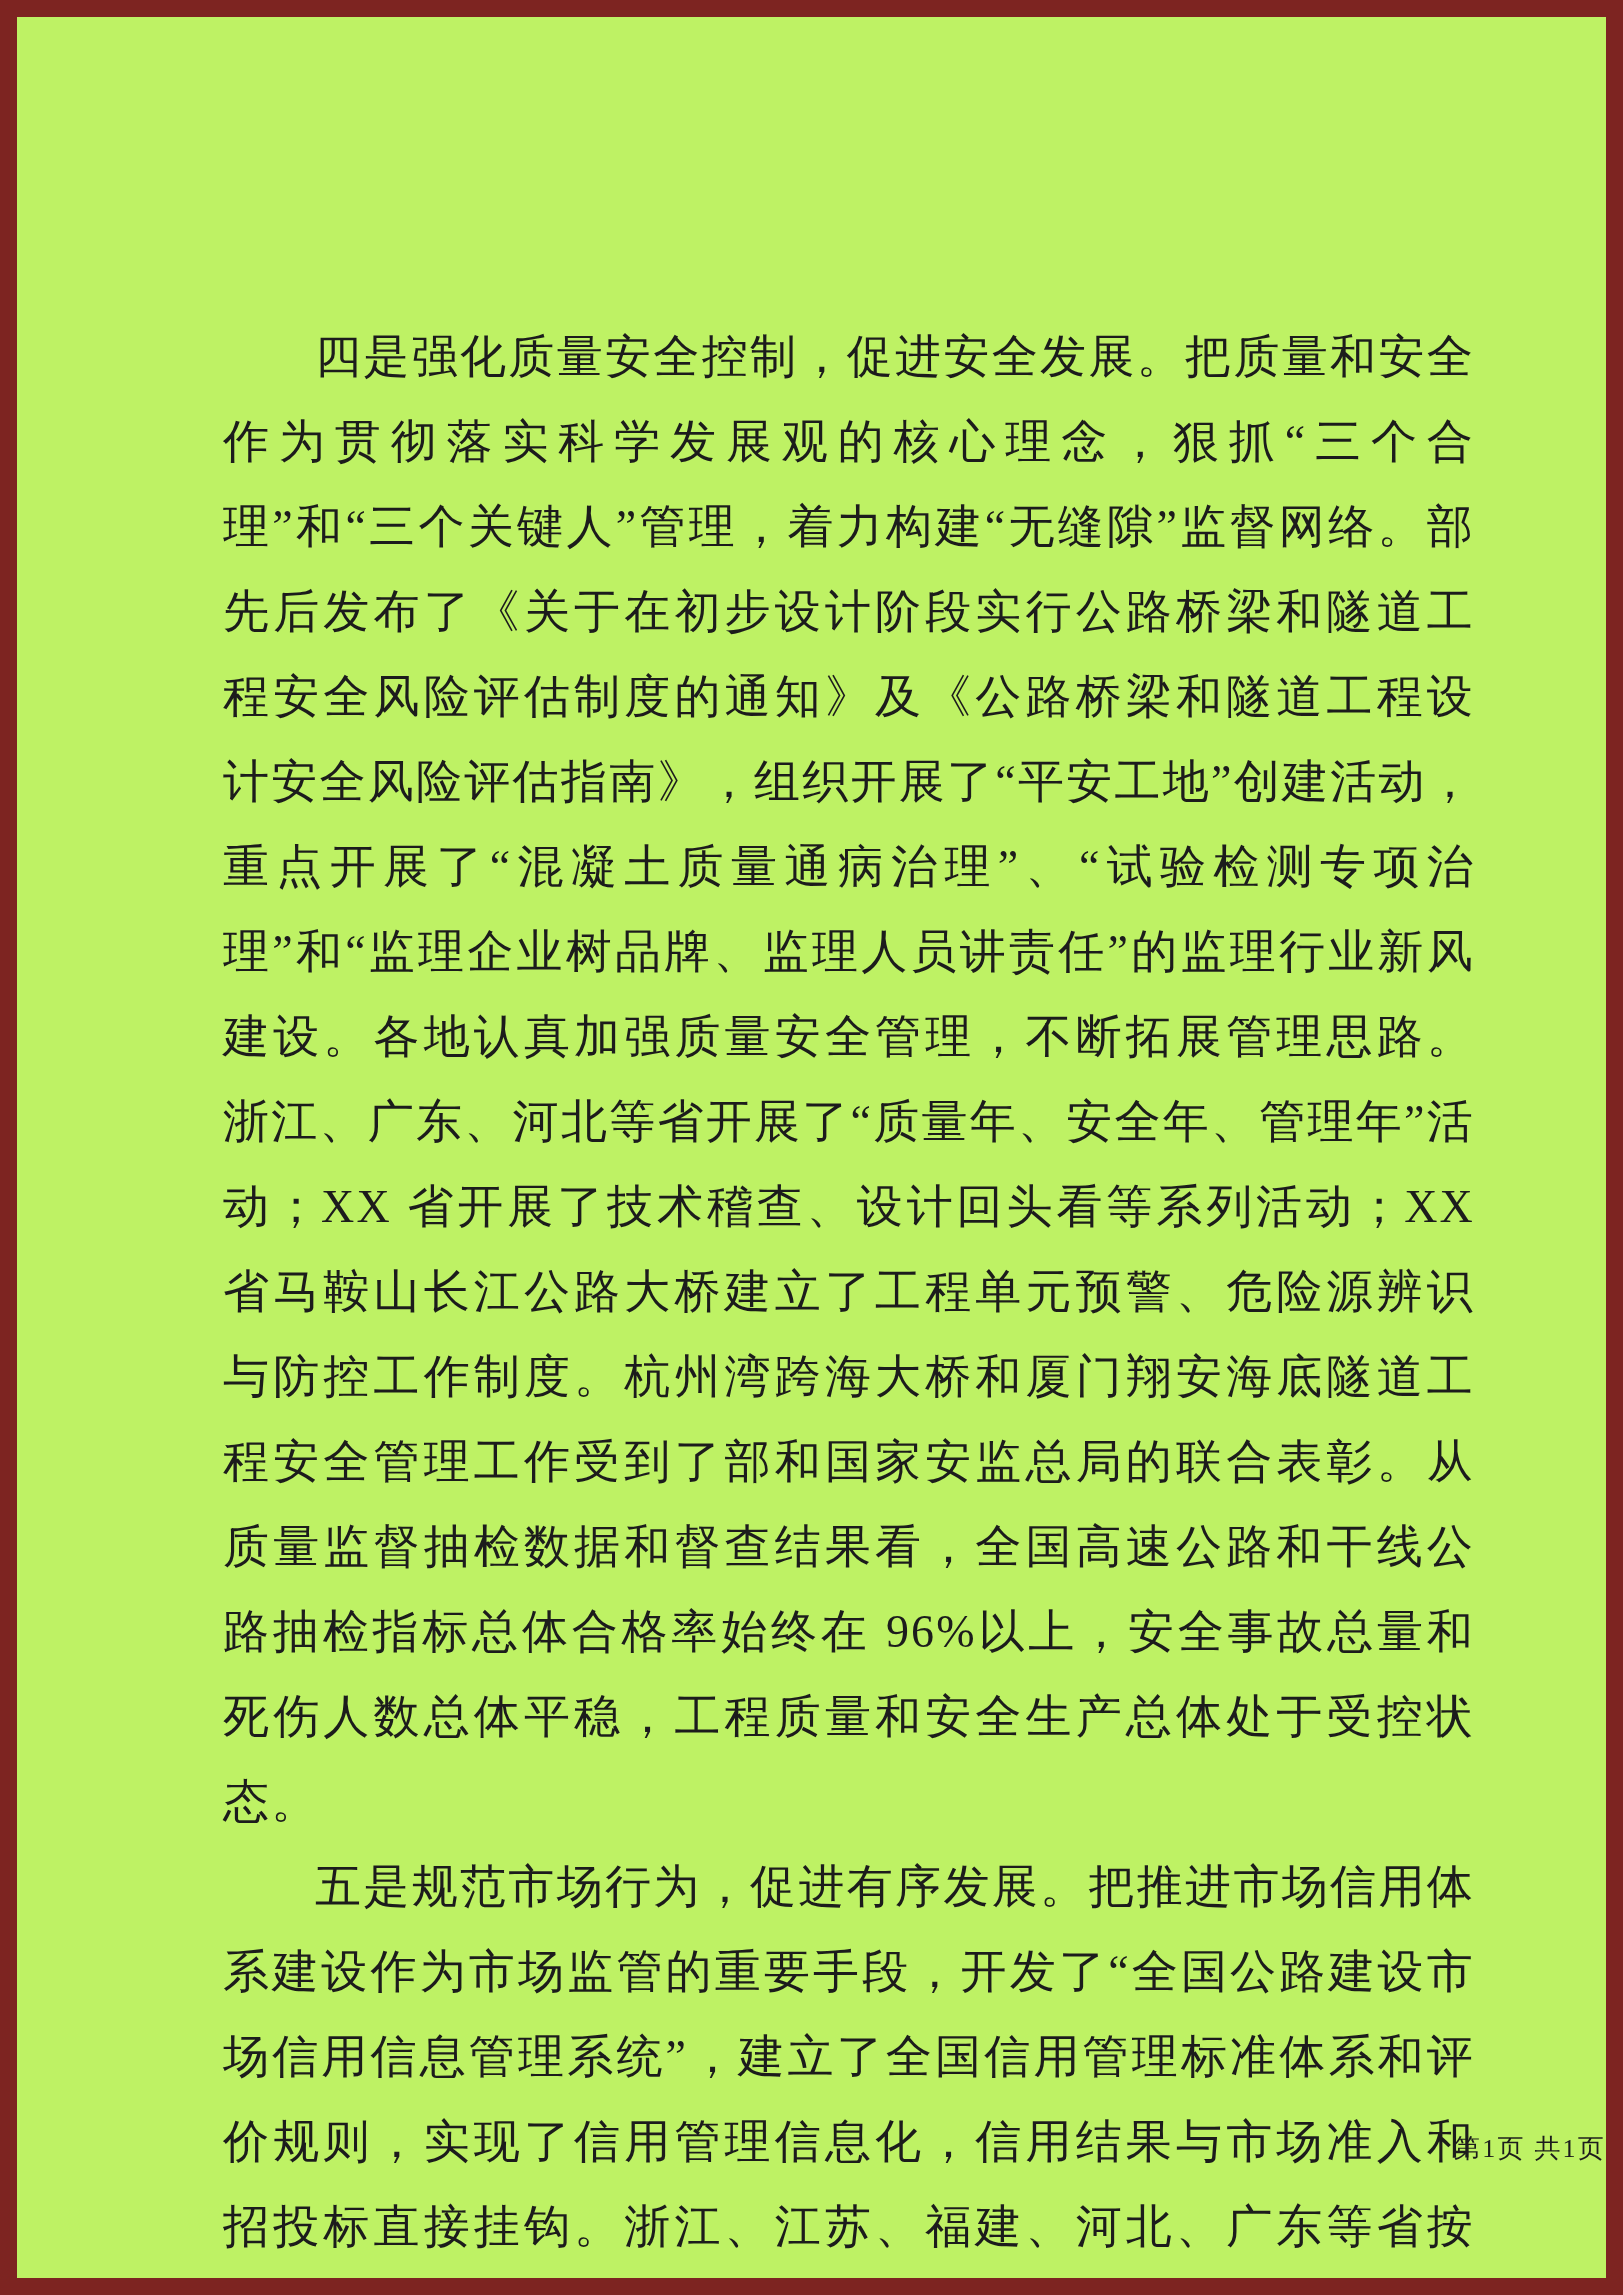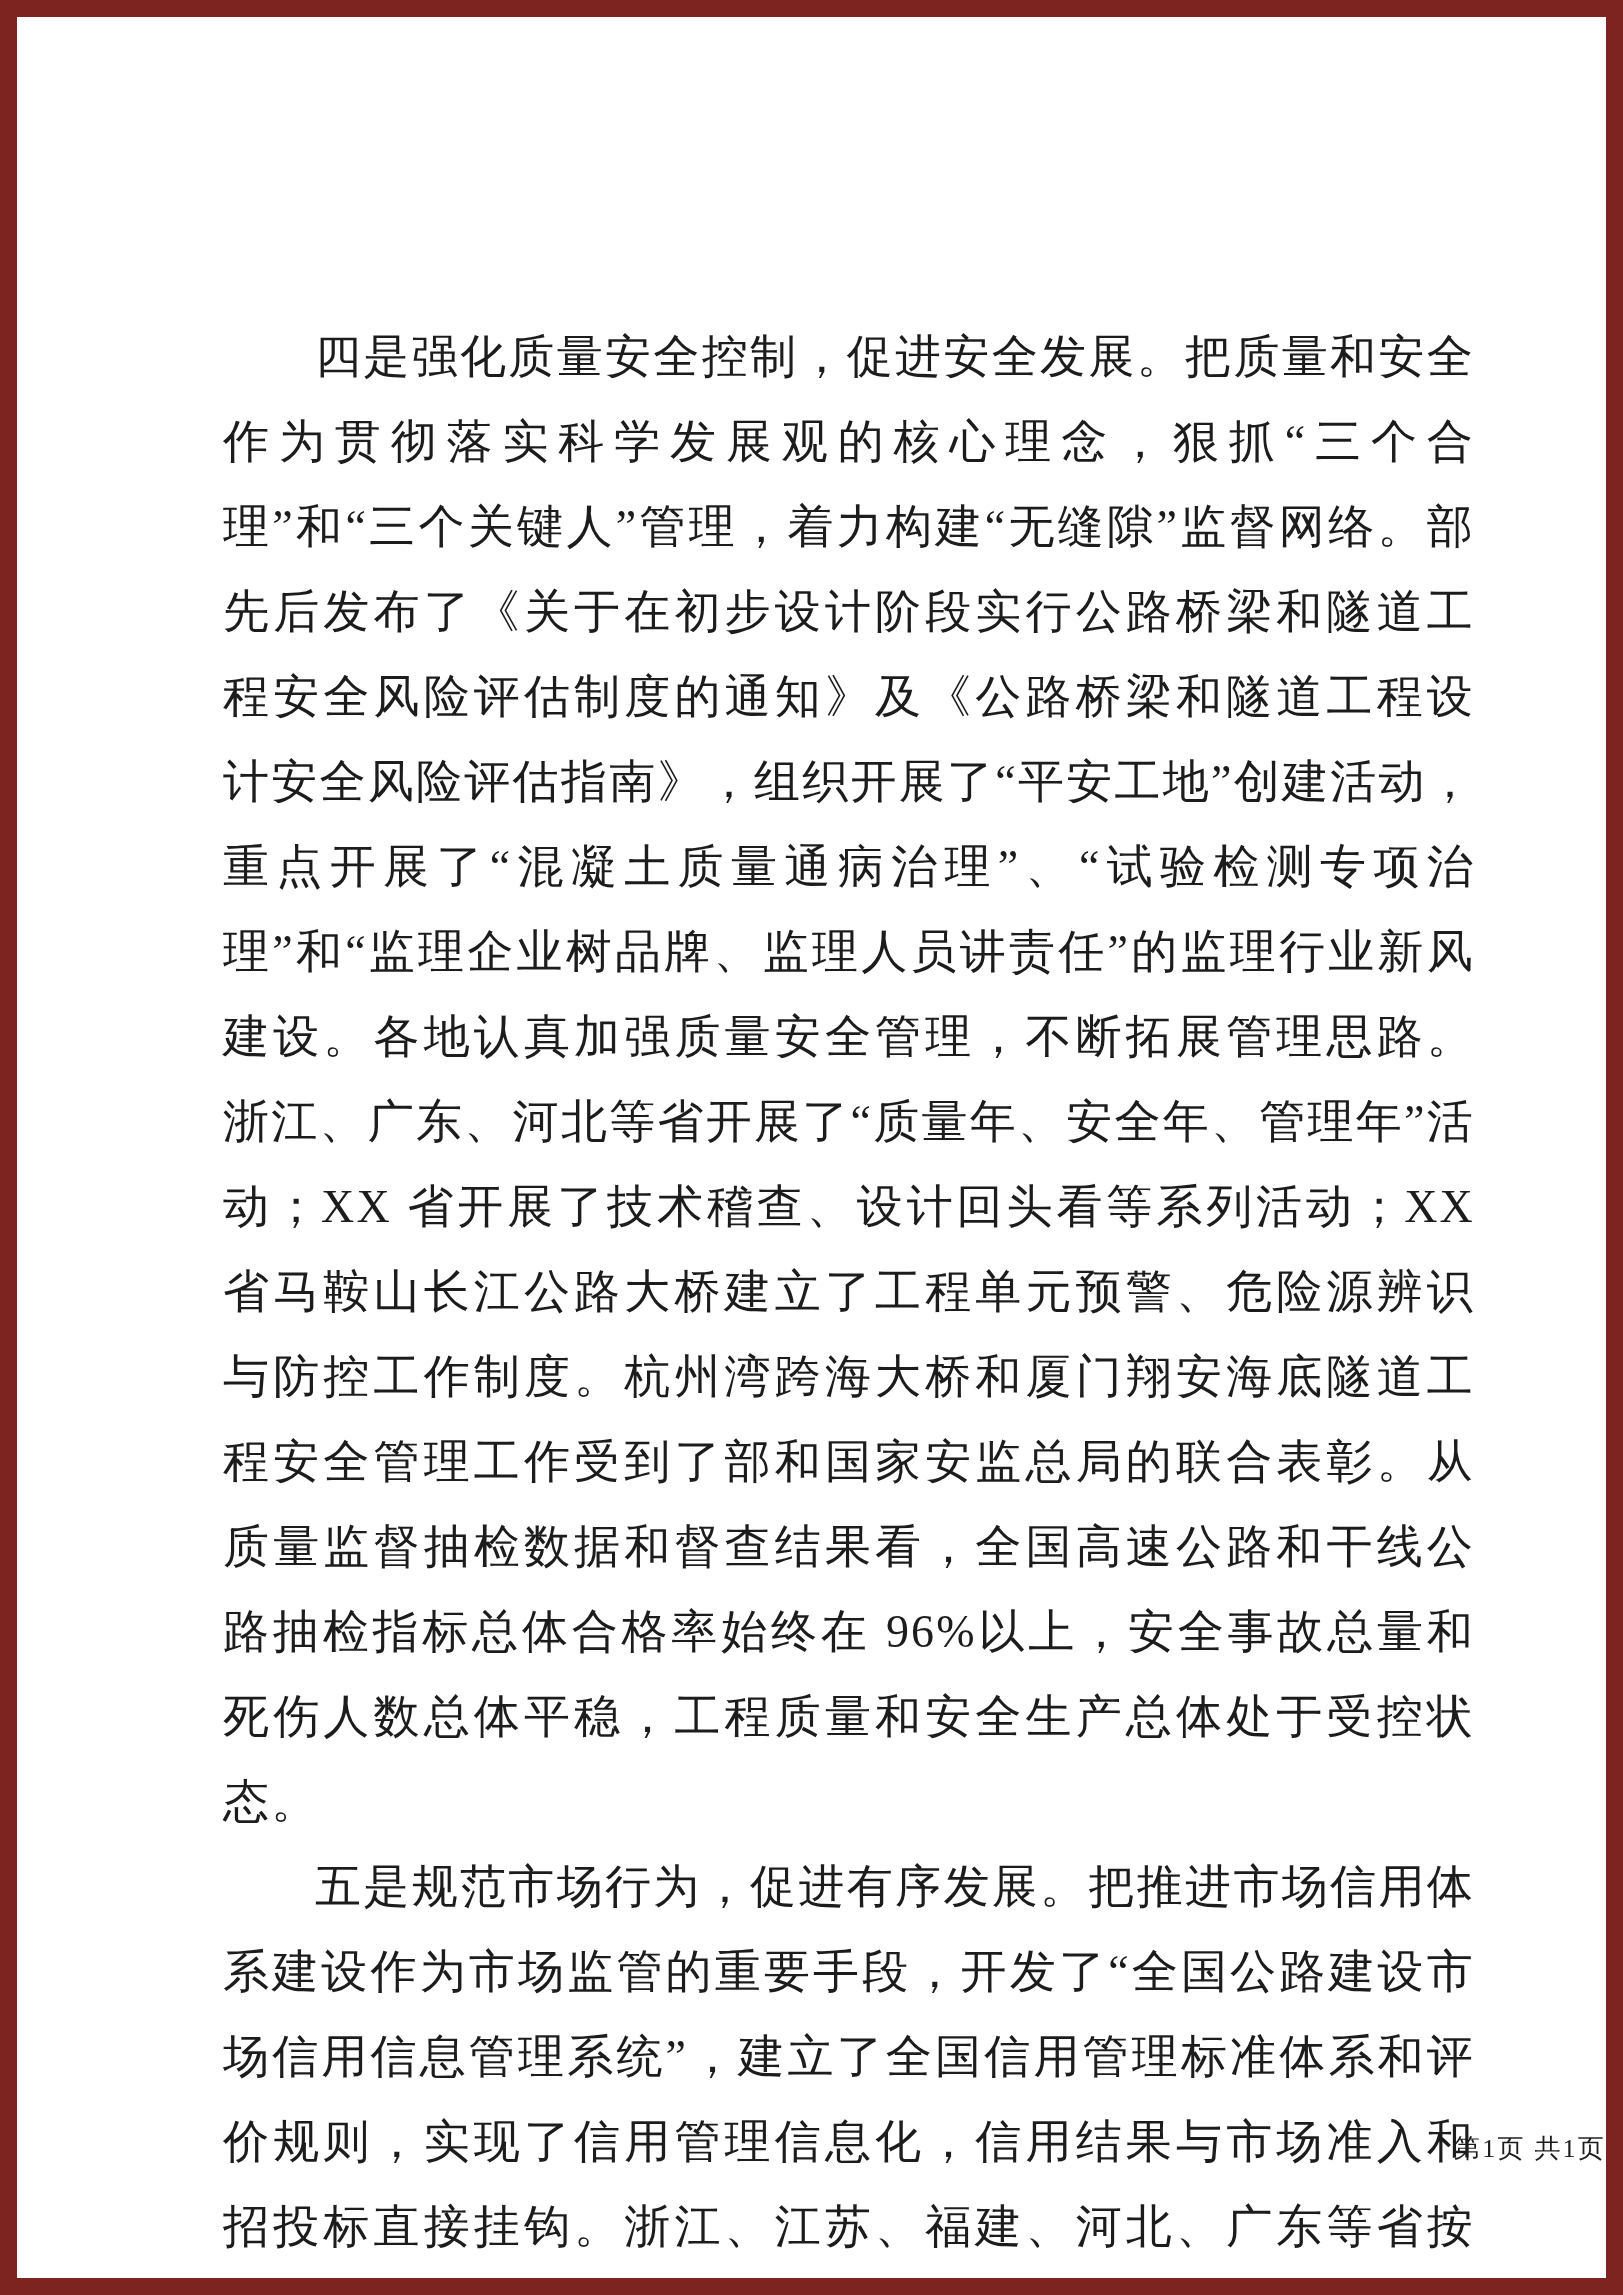--- a/index.html
+++ b/index.html
@@ -5,21 +5,21 @@
   html, body {
     margin: 0;
     padding: 0;
     background: #7d2421;
   }
   .page {
     position: relative;
     width: 1623px;
     height: 2295px;
     box-sizing: border-box;
-    background: #ffffff;
+    background: #bef264;
     border: 17px solid #7d2421;
     font-family: "Liberation Serif", "DejaVu Serif", serif;
     overflow: hidden;
   }
   .content {
     position: absolute;
     top: 297px;
     left: 206px;
     width: 1252px;
   }

